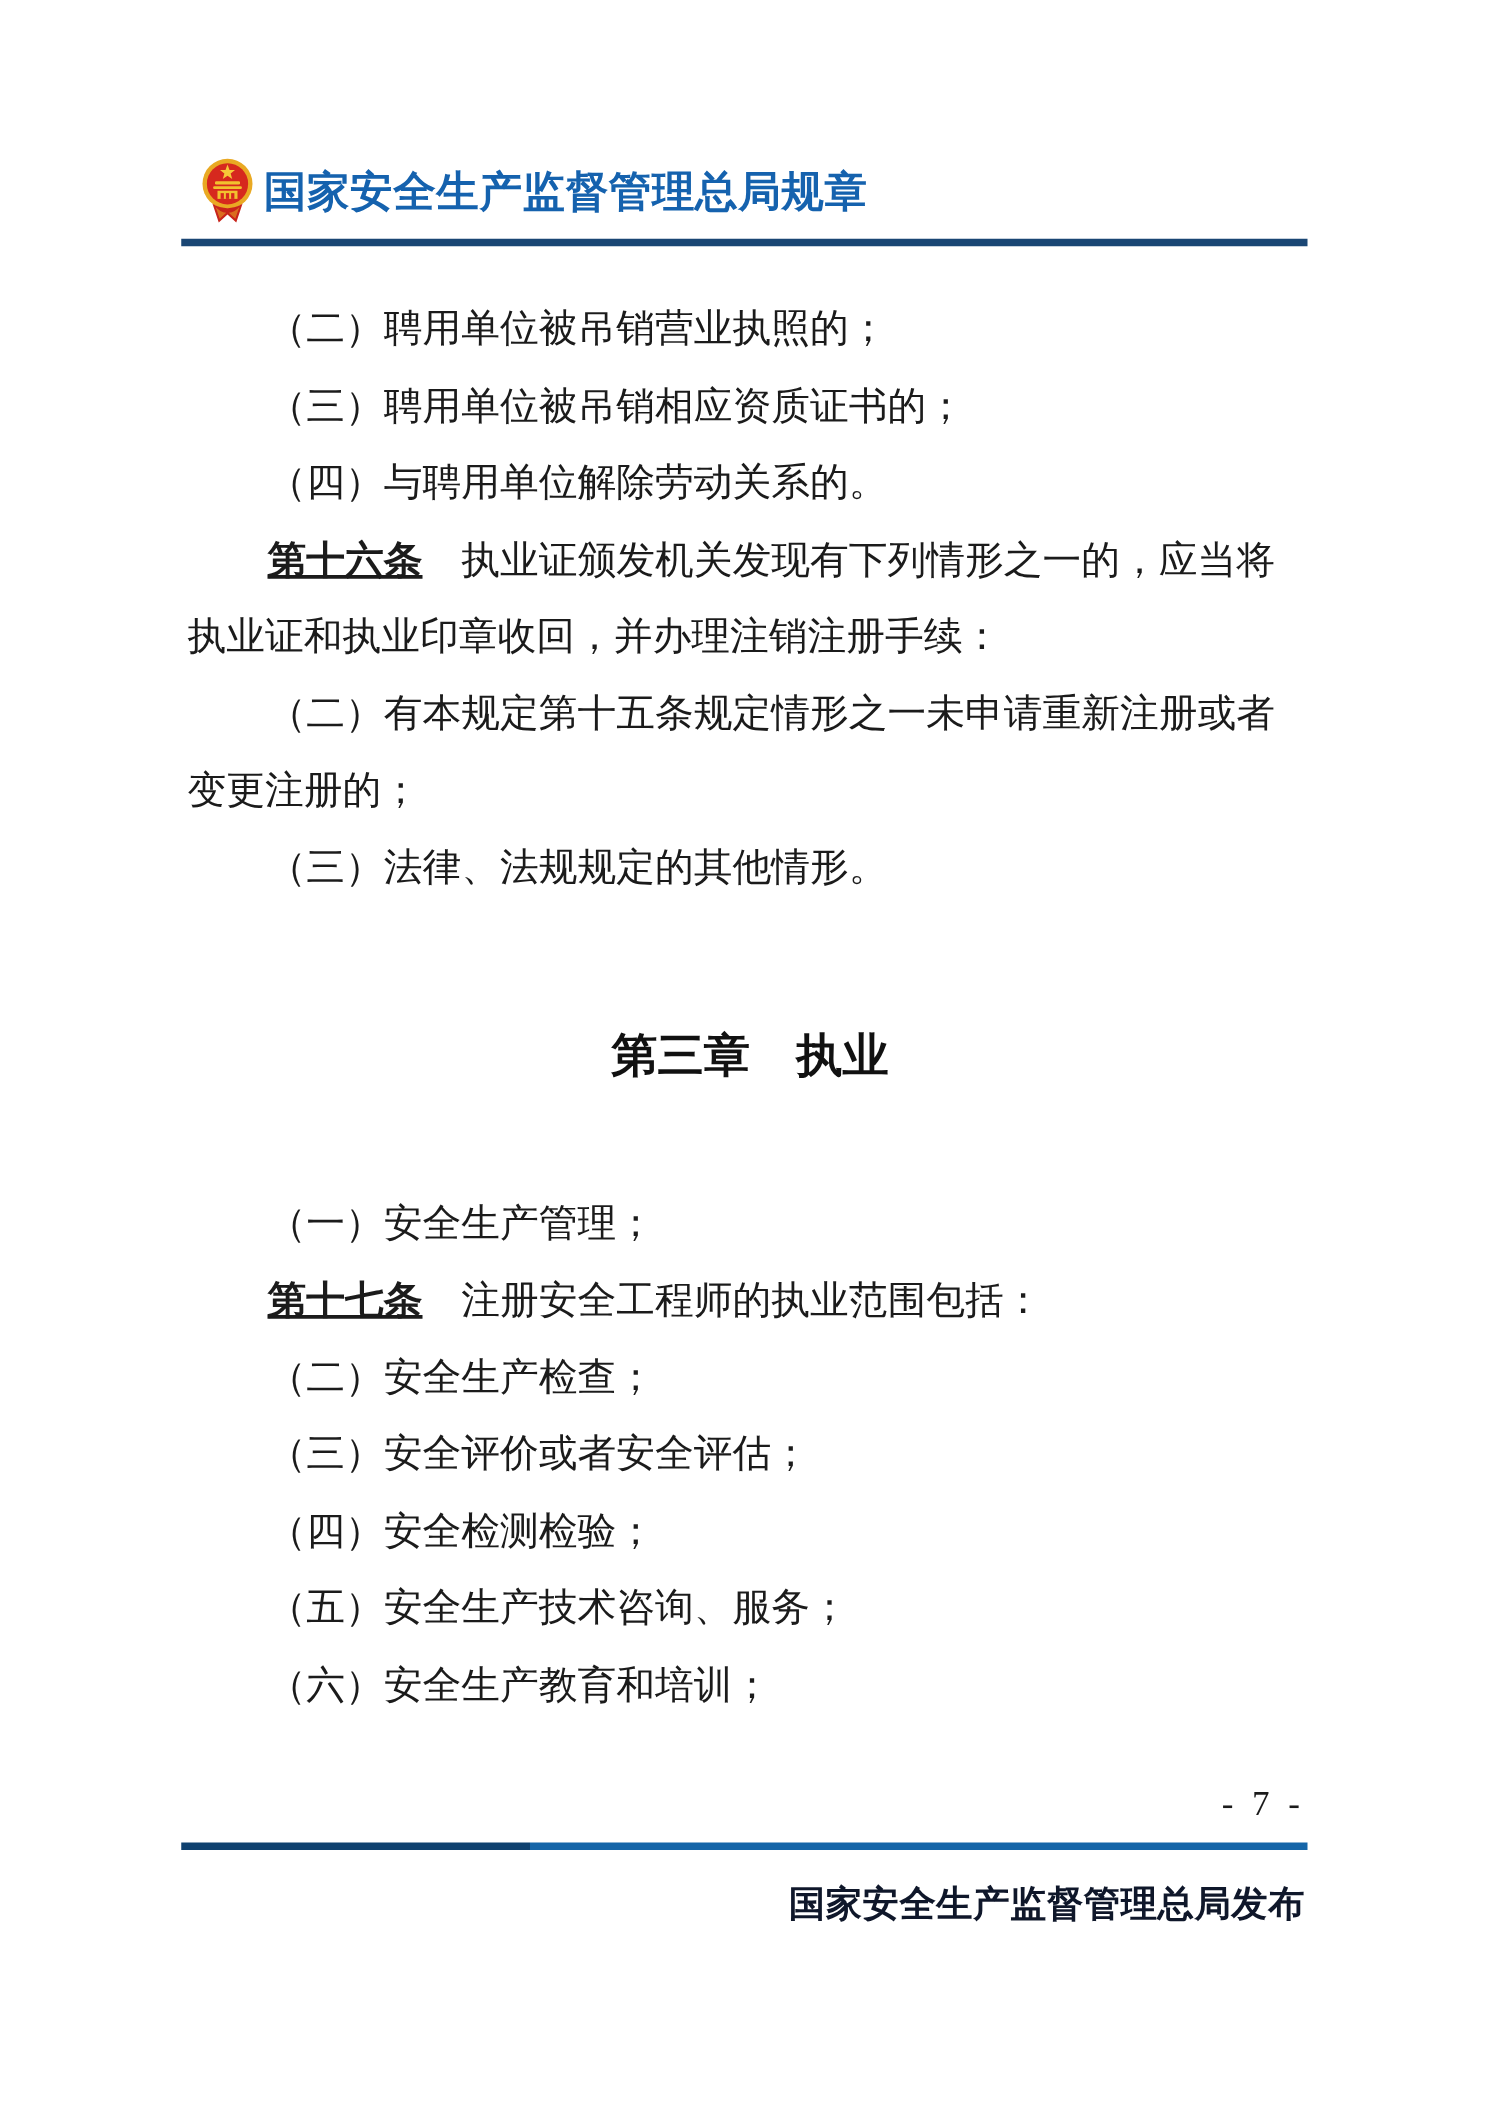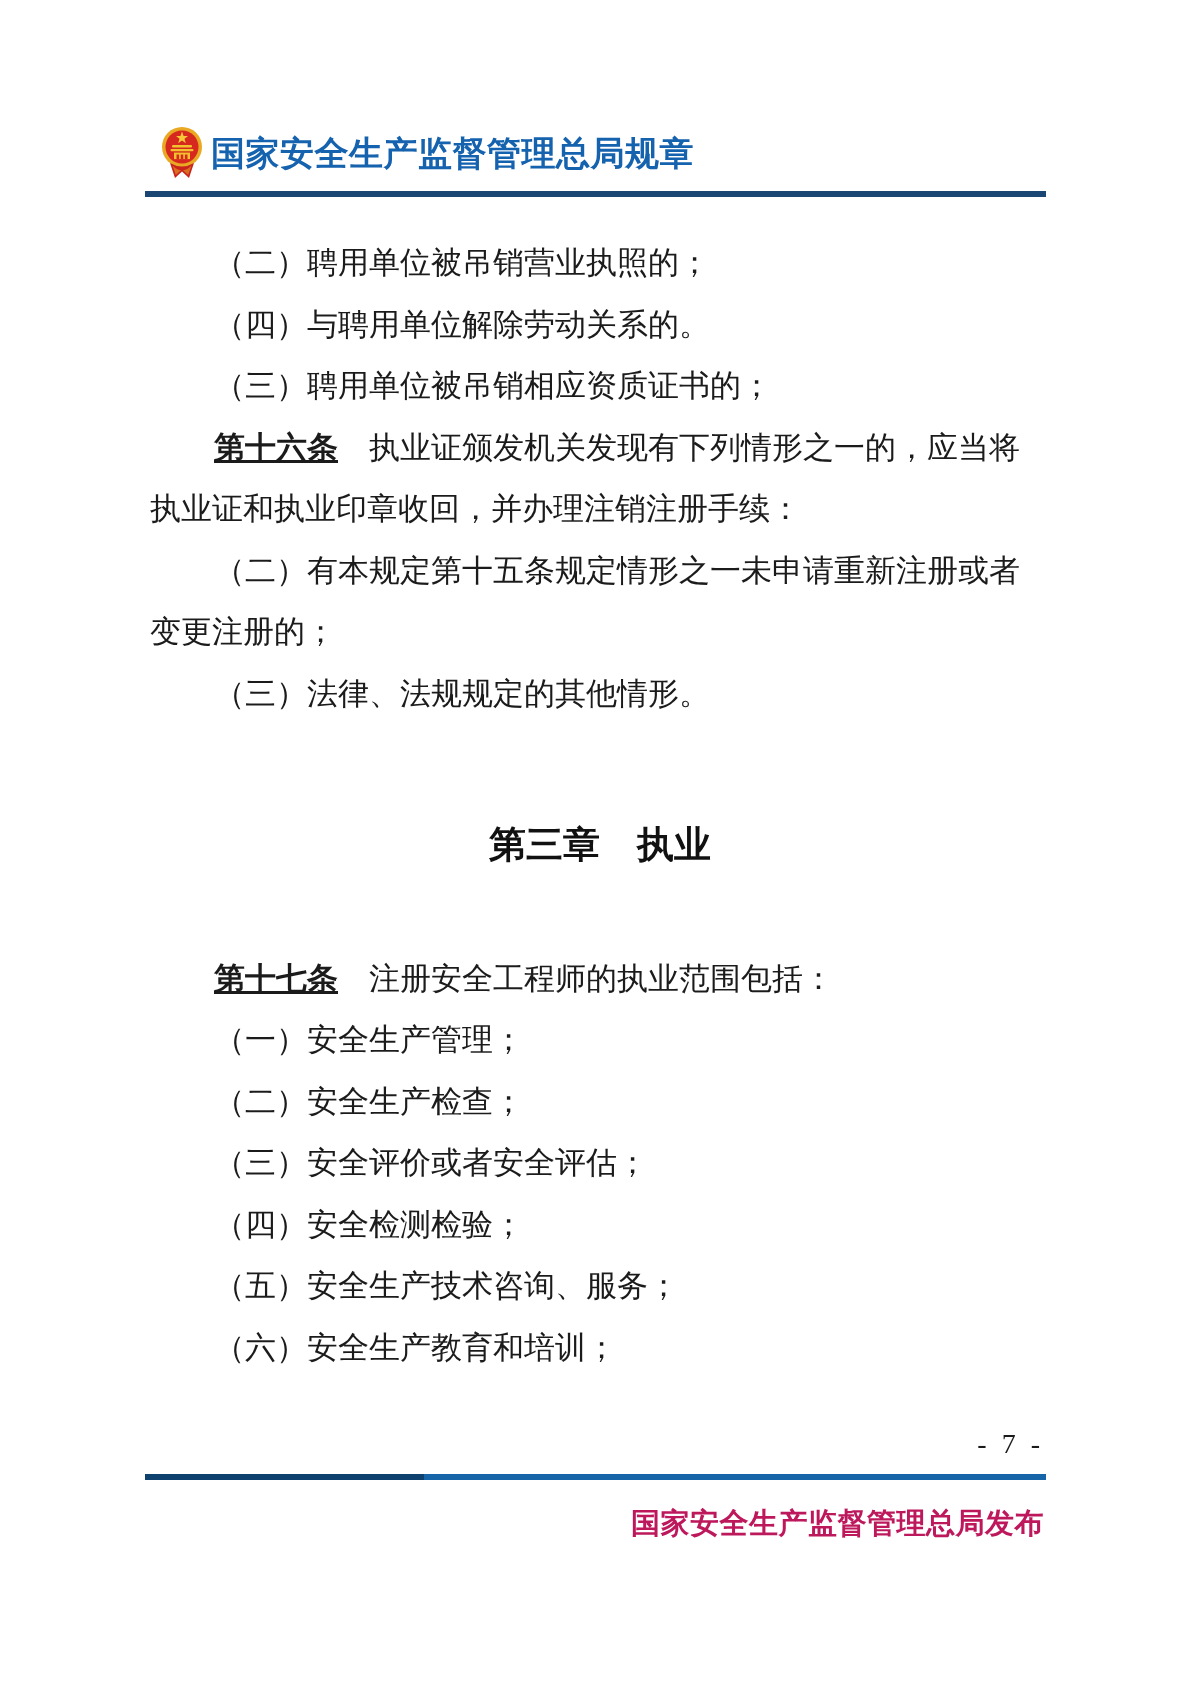--- a/index.html
+++ b/index.html
@@ -53,21 +53,21 @@
     position:absolute; top:1428px; right:146px;
     font-size:28px; letter-spacing:4px; color:#1b1b1b;
     white-space:nowrap;
   }
   .footer-rule {
     position:absolute; left:145px; top:1474px; width:901px; height:6px;
     background:linear-gradient(90deg,#0f416f 0%,#0f416f 31%,#1565a8 31%,#1565a8 100%);
   }
   .publisher {
     position:absolute; top:1504px; right:146px;
-    font-size:29px; font-weight:bold; color:#be185d;
+    font-size:29px; font-weight:bold; color:#0f172a;
     white-space:nowrap; letter-spacing:0.5px;
     font-family:"Liberation Serif","DejaVu Serif",serif;
   }
 </style>
 </head>
 <body>
 
 <div class="page">
 
   <svg class="emblem" viewBox="0 0 42 56" aria-hidden="true">
@@ -82,33 +82,33 @@
     <rect x="23.9" y="30.5" width="2.6" height="4.6" fill="#d6281e"></rect>
     <path d="M9 39 L14 54 L21 47.5 L28 54 L33 39 Q21 46 9 39 Z" fill="#c8241b"></path>
     <path d="M11.5 41.5 L14.8 51 L20 46.2 Q15 45.5 11.5 41.5 Z" fill="#e9a923" opacity="0.55"></path>
     <path d="M30.5 41.5 L27.2 51 L22 46.2 Q27 45.5 30.5 41.5 Z" fill="#e9a923" opacity="0.55"></path>
   </svg>
   <div class="header-title">国家安全生产监督管理总局规章</div>
   <div class="header-rule"></div>
 
   <div class="content">
     <div class="ln ind">（二）聘用单位被吊销营业执照的；</div>
+    <div class="ln ind">（三）聘用单位被吊销相应资质证书的；</div>
     <div class="ln ind">（四）与聘用单位解除劳动关系的。</div>
-    <div class="ln ind">（三）聘用单位被吊销相应资质证书的；</div>
     <div class="ln ind"><span class="b">第十六条</span><span>　执业证颁发机关发现有下列情形之一的，应当将</span></div>
     <div class="ln">执业证和执业印章收回，并办理注销注册手续：</div>
     <div class="ln ind">（二）有本规定第十五条规定情形之一未申请重新注册或者</div>
     <div class="ln">变更注册的；</div>
     <div class="ln ind">（三）法律、法规规定的其他情形。</div>
 
     <div class="chapter">第三章　执业</div>
 
     <div class="sec2">
+      <div class="ln ind">（一）安全生产管理；</div>
       <div class="ln ind"><span class="b">第十七条</span><span>　注册安全工程师的执业范围包括：</span></div>
-      <div class="ln ind">（一）安全生产管理；</div>
       <div class="ln ind">（二）安全生产检查；</div>
       <div class="ln ind">（三）安全评价或者安全评估；</div>
       <div class="ln ind">（四）安全检测检验；</div>
       <div class="ln ind">（五）安全生产技术咨询、服务；</div>
       <div class="ln ind">（六）安全生产教育和培训；</div>
     </div>
   </div>
 
   <div class="page-num">- 7 -</div>
   <div class="footer-rule"></div>

